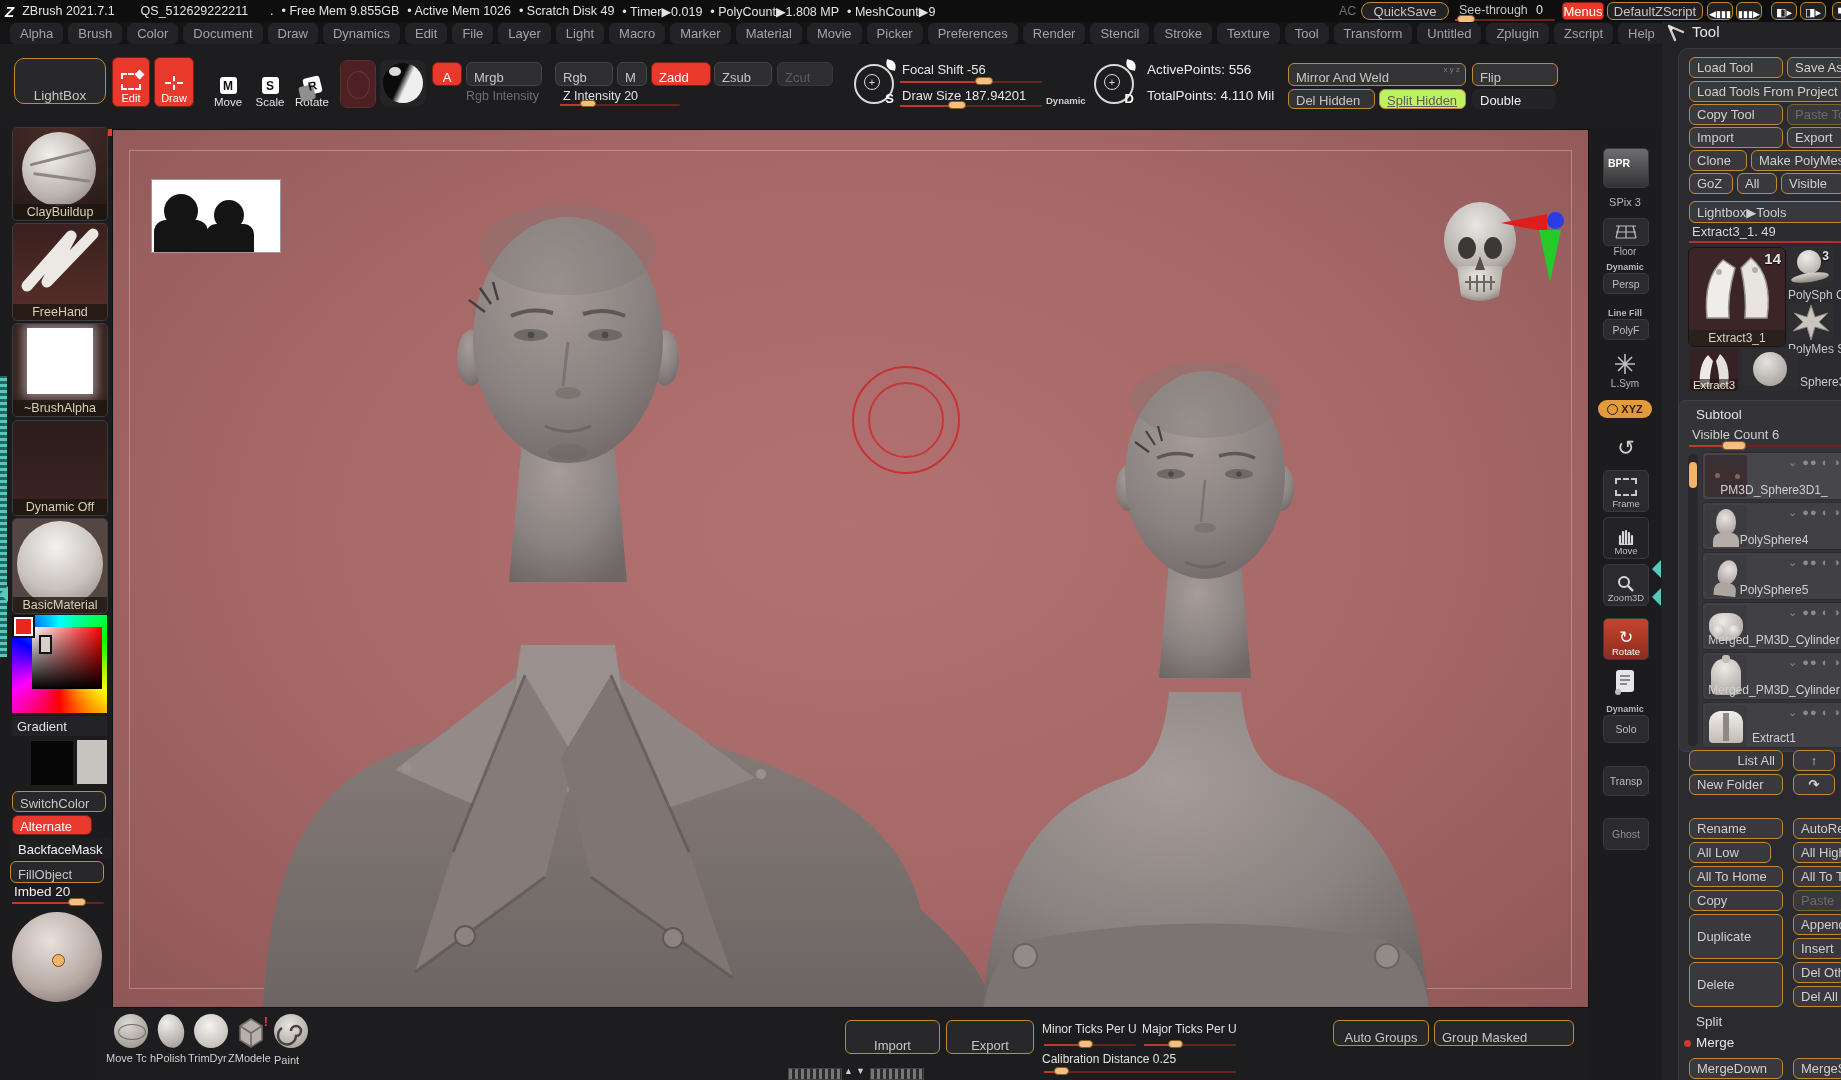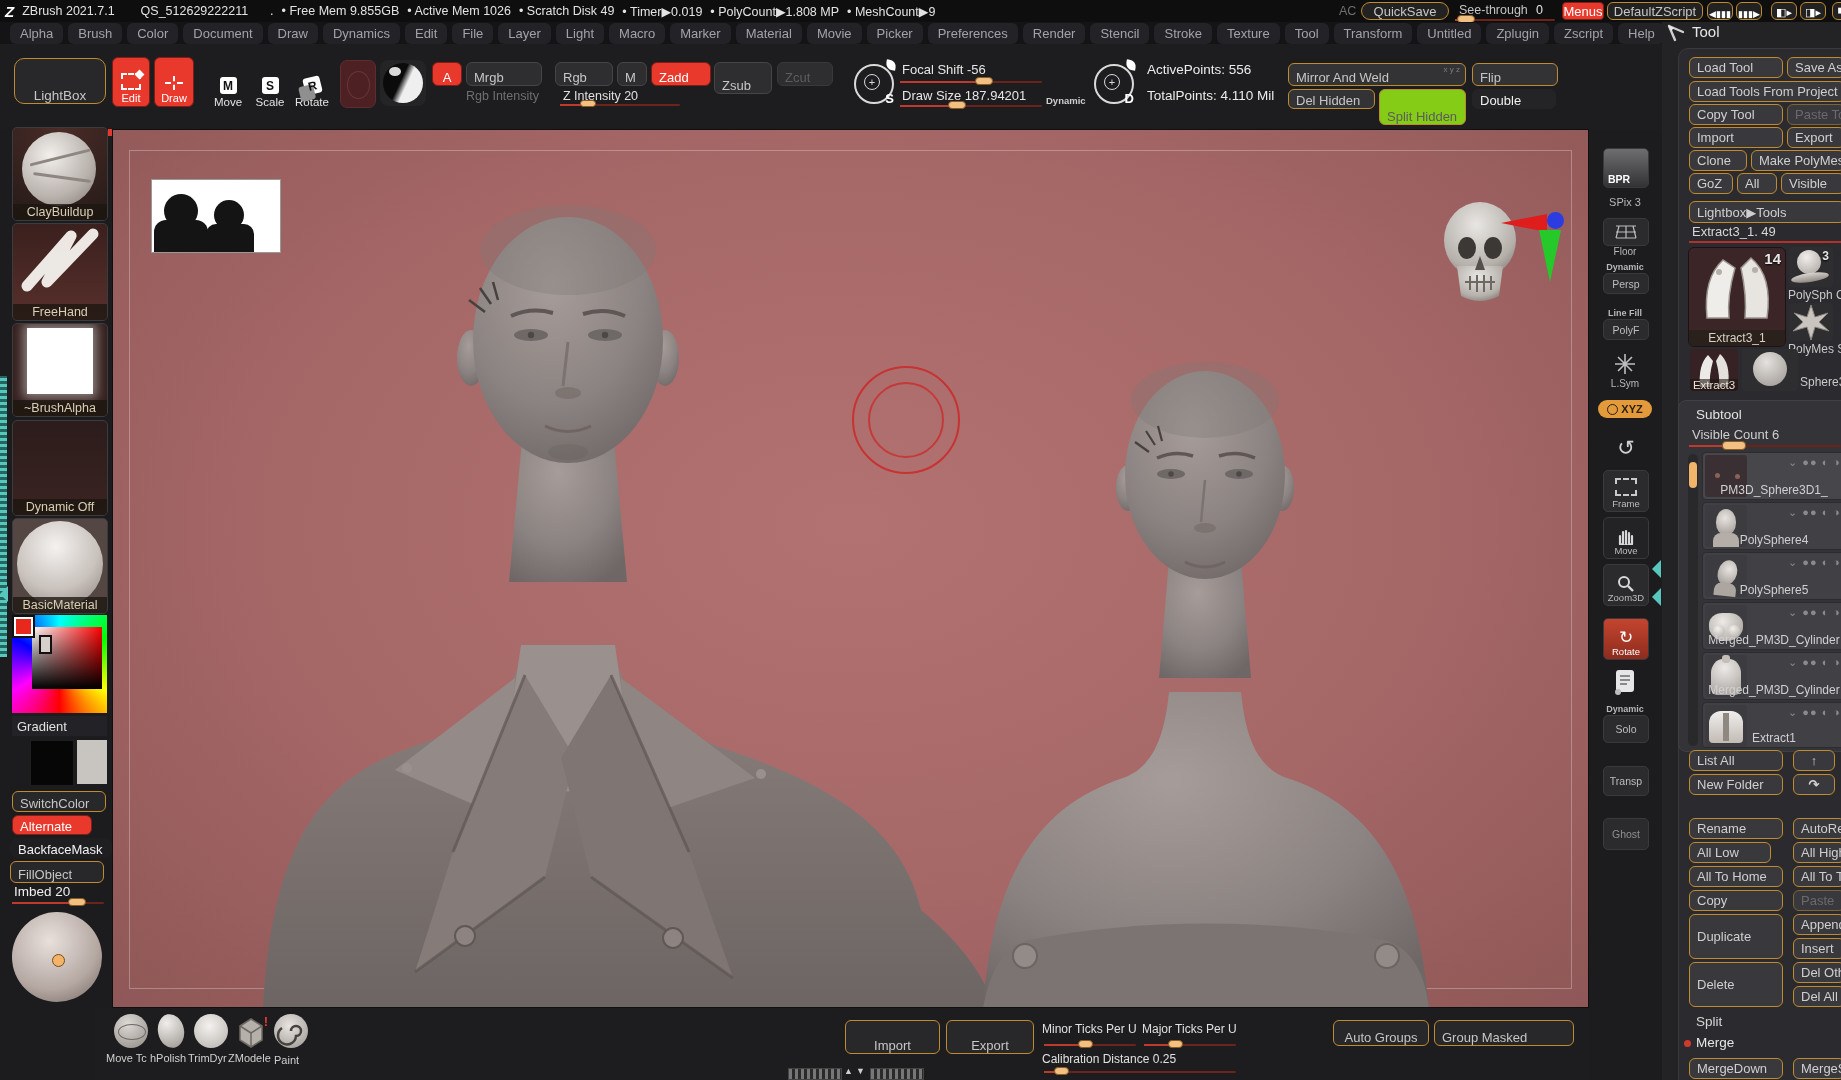--- a/index.html
+++ b/index.html
@@ -164,21 +164,21 @@
       <span>Rgb</span>
     </div>
   <div class="btn" style="left:617px;top:62px;width:30px;height:24px;">
       <span>M</span>
     </div>
   <span class="lbl dim" style="left:466px;top:89px;font-size:12.5px;color:#6f6f71;">Rgb Intensity</span>
 
   <div class="btn btn-red" style="left:651px;top:62px;width:60px;height:24px;">
       <span>Zadd</span>
     </div>
-  <div class="btn" style="left:714px;top:62px;width:58px;height:32px;">
+  <div class="btn" style="left:714px;top:62px;width:58px;height:24px;">
       <span>Zsub</span>
     </div>
   <div class="btn btn-dis" style="left:777px;top:62px;width:56px;height:24px;border-color:#39393b;">
       <span>Zcut</span>
     </div>
   <span class="lbl" style="left:563px;top:89px;font-size:12.5px;color:#e0e0e0;">Z Intensity 20</span>
   <div class="track" style="left:560px;top:104px;width:120px;">
       <span class="fill" style="width:22%;"></span>
     </div>
   <div class="handle" style="left:580px;top:100px;width:16px;height:7px;"></div>
@@ -215,21 +215,21 @@
   <div class="btn btn-o" style="left:1288px;top:63px;width:178px;height:23px;background:#333335;">
     <span>Mirror And Weld</span>
     <span style="position:absolute;right:5px;top:1px;font-size:8px;color:#7e7e80;">x y z</span>
   </div>
   <div class="btn btn-o" style="left:1472px;top:63px;width:86px;height:23px;background:#333335;">
       <span>Flip</span>
     </div>
   <div class="btn btn-o" style="left:1288px;top:89px;width:87px;height:20px;background:#333335;">
       <span>Del Hidden</span>
     </div>
-  <div class="btn btn-o btn-dis" style="left:1379px;top:89px;width:87px;height:36px;background:#84cc16;">
+  <div class="btn btn-o btn-dis" style="left:1379px;top:89px;width:87px;height:20px;background:#bef264;text-decoration:underline;">
       <span>Split Hidden</span>
     </div>
   <div class="btn" style="left:1472px;top:89px;width:84px;height:20px;background:#242426;border-color:#242426;color:#f0f0f0;">
       <span>Double</span>
     </div>
 
   <div class="abs" style="left:108px;top:129px;width:150px;height:7px;background:#e03b2e;"></div>
 
   <div class="teal-strip" style="left:0;top:376px;width:7px;height:281px;"></div>
   <div class="abs" style="left:0;top:586px;width:0;height:0;border-top:8px solid transparent;border-bottom:8px solid transparent;border-right:8px solid #58c8be;"></div>
@@ -384,21 +384,21 @@
     <div style="position:absolute;left:1388px;top:78px;width:80px;height:80px;">
       <span style="position:absolute;left:0;top:6px;width:0;height:0;border-top:9px solid transparent;border-bottom:9px solid transparent;border-right:46px solid #e01d1d;"></span>
       <span style="position:absolute;left:46px;top:4px;width:17px;height:17px;background:#2b3de0;border-radius:50%;"></span>
       <span style="position:absolute;left:38px;top:22px;width:0;height:0;border-left:11px solid transparent;border-right:11px solid transparent;border-top:52px solid #25c92a;"></span>
     </div>
   </div>
 
   <div class="abs" style="left:1591px;top:129px;width:68px;height:879px;background:#1c1c1e;"></div>
 
   <div class="shelf-tile" style="top:148px;height:38px;background:linear-gradient(180deg,#6e6e70,#323234);justify-content:flex-end;align-items:flex-start;">
-    <span style="color:#fff;font-weight:bold;font-size:10.5px;padding:0 0 2px 4px;">BPR</span>
+    <span style="color:#fff;font-weight:bold;font-size:10.5px;padding:0 0 18px 4px;">BPR</span>
   </div>
   <span class="rs-label" style="top:196px;font-size:11px;">SPix 3</span>
   <div class="shelf-tile" style="top:218px;height:26px;justify-content:center;">
     <svg width="22" height="14" viewBox="0 0 22 14">
         <path d="M1 1 H21 M1 7 H21 M1 13 H21 M4 1 L1 13 M11 1 L11 13 M18 1 L21 13" stroke="#bdbdbf" stroke-width="1.2" fill="none"></path>
       </svg>
   </div>
   <span class="rs-label" style="top:246px;">Floor</span>
   <span class="rs-label" style="top:262px;font-size:9px;font-weight:bold;">Dynamic</span>
   <div class="shelf-tile" style="top:273px;height:19px;justify-content:center;font-size:10.5px;">
@@ -603,21 +603,21 @@
     </div>
     <div class="sub-row" style="top:680px;height:44px;">
       <span class="sub-icons">⌄ ●● ◐ ◑</span>
       <span class="sub-thumb" style="background:#3c3c40;">
         <i style="position:absolute;left:4px;top:6px;width:34px;height:32px;background:linear-gradient(180deg,#f0eeec,#c2bbb4);border-radius:12px 12px 4px 4px;"></i>
         <i style="position:absolute;left:18px;top:8px;width:6px;height:28px;background:#8f8881;"></i>
       </span>
       <span class="sub-name">Extract1</span>
     </div>
 
-    <div class="panel-btn" style="left:27px;top:728px;width:94px;">
+    <div class="panel-btn" style="left:27px;top:728px;width:94px;justify-content:flex-end;">
         <span>List All</span>
       </div>
     <div class="panel-btn btn-center" style="left:131px;top:728px;width:42px;justify-content:center;font-weight:bold;">↑</div>
     <div class="panel-btn" style="left:27px;top:752px;width:94px;">
         <span>New Folder</span>
       </div>
     <div class="panel-btn btn-center" style="left:131px;top:752px;width:42px;justify-content:center;font-weight:bold;">↷</div>
 
     <div class="panel-btn" style="left:27px;top:796px;width:94px;">
         <span>Rename</span>

